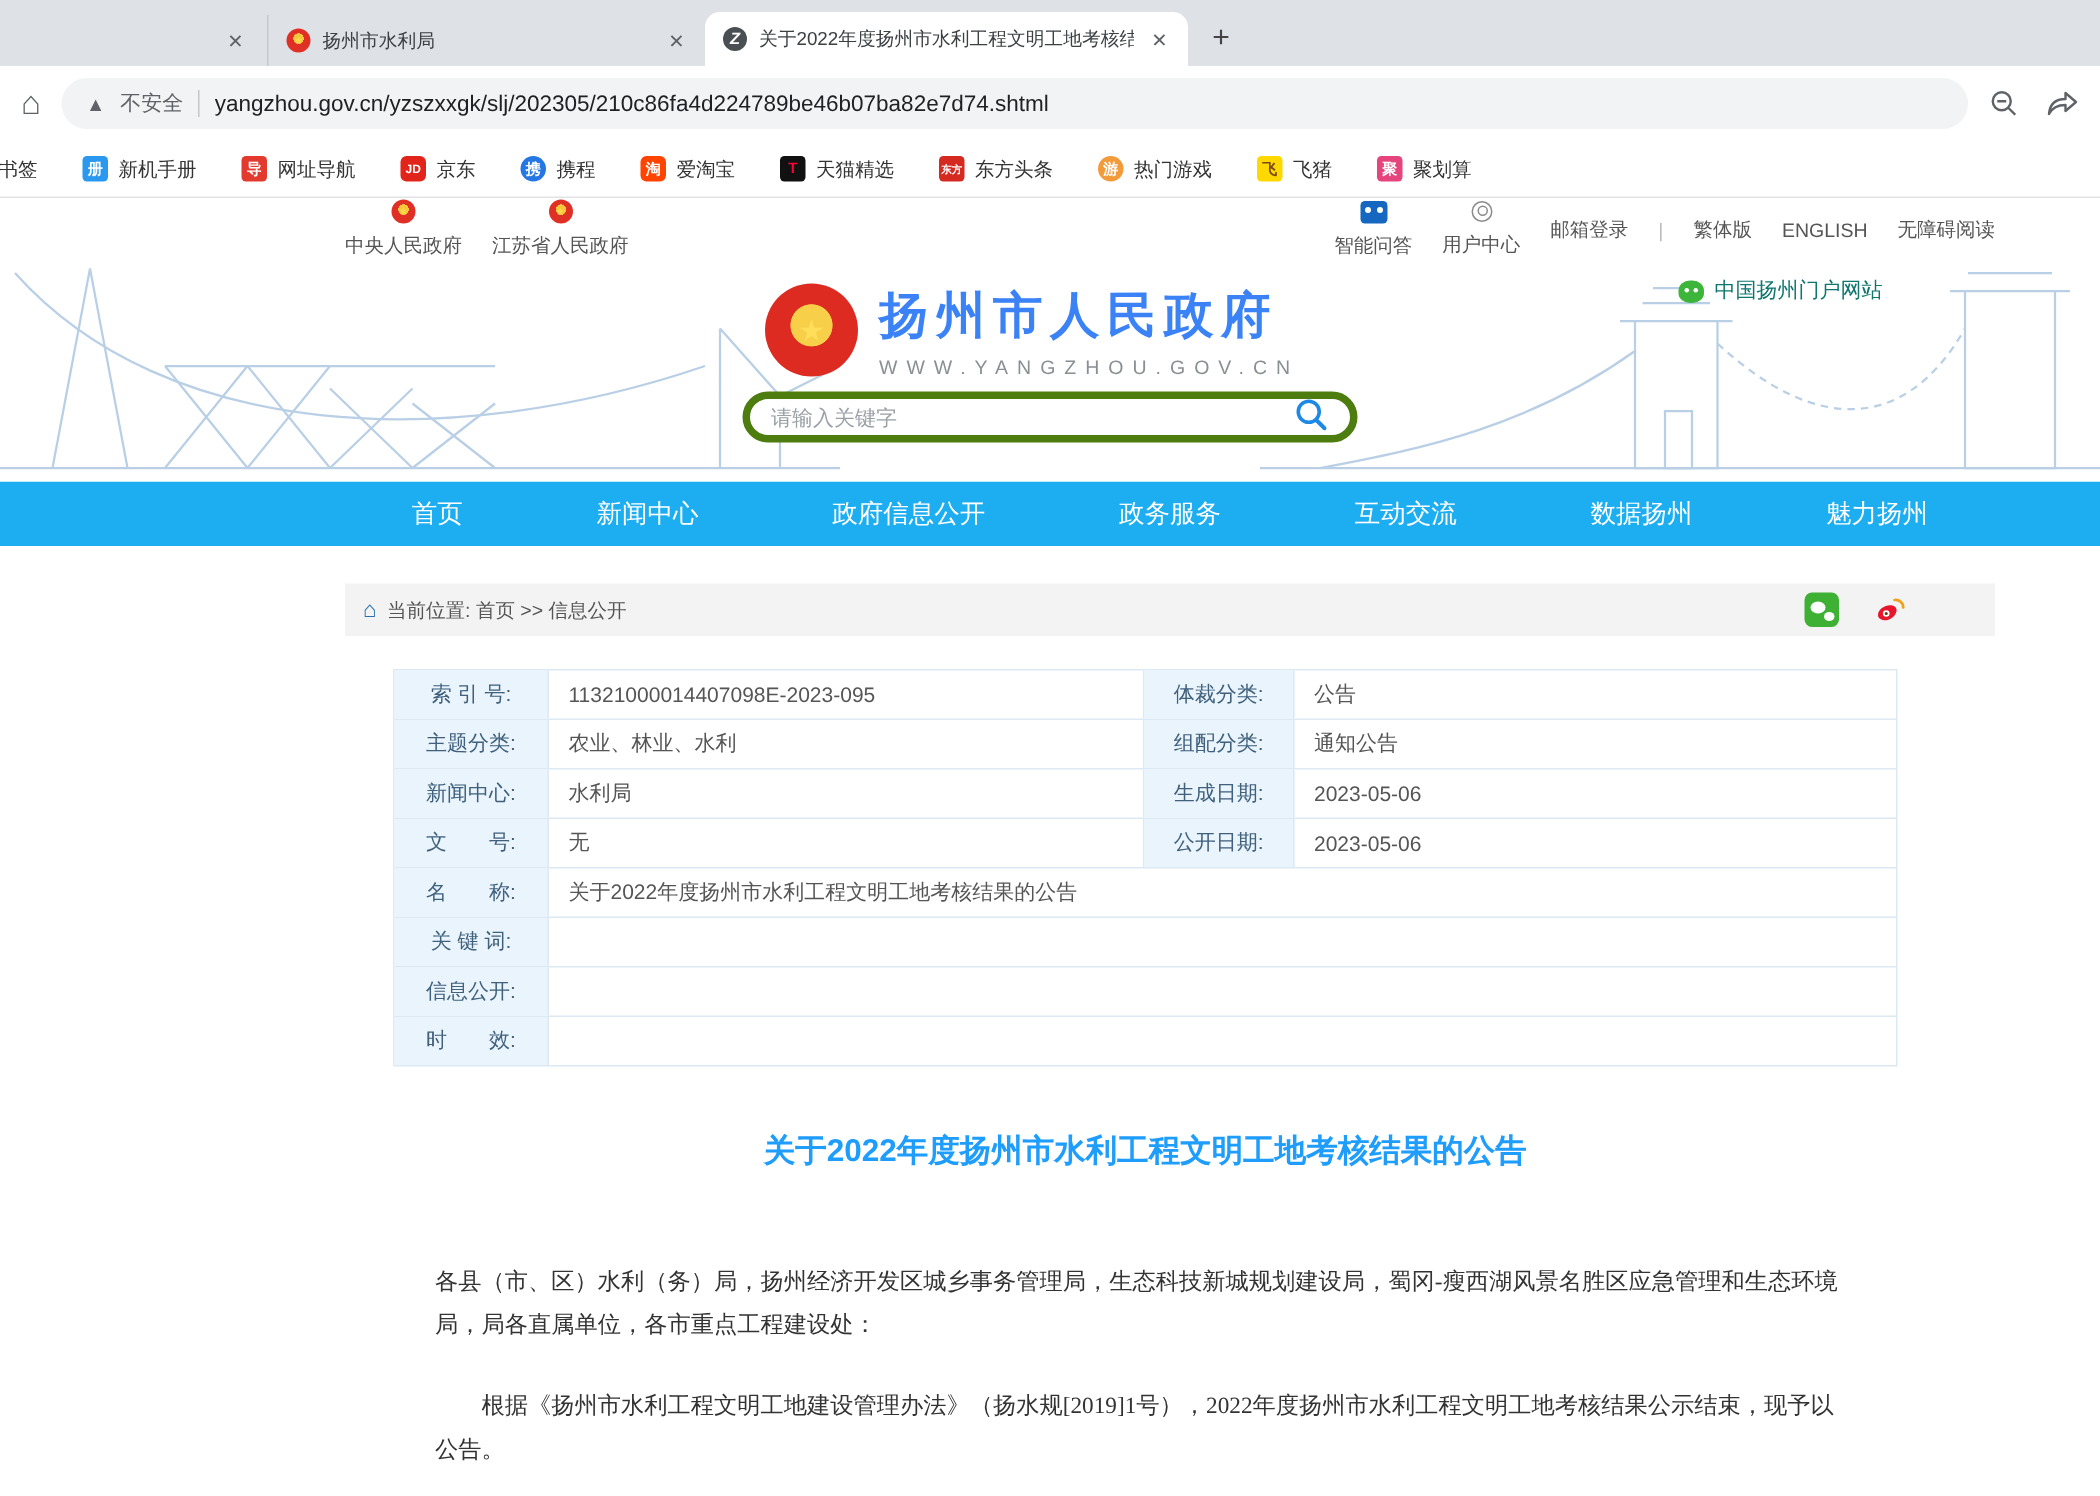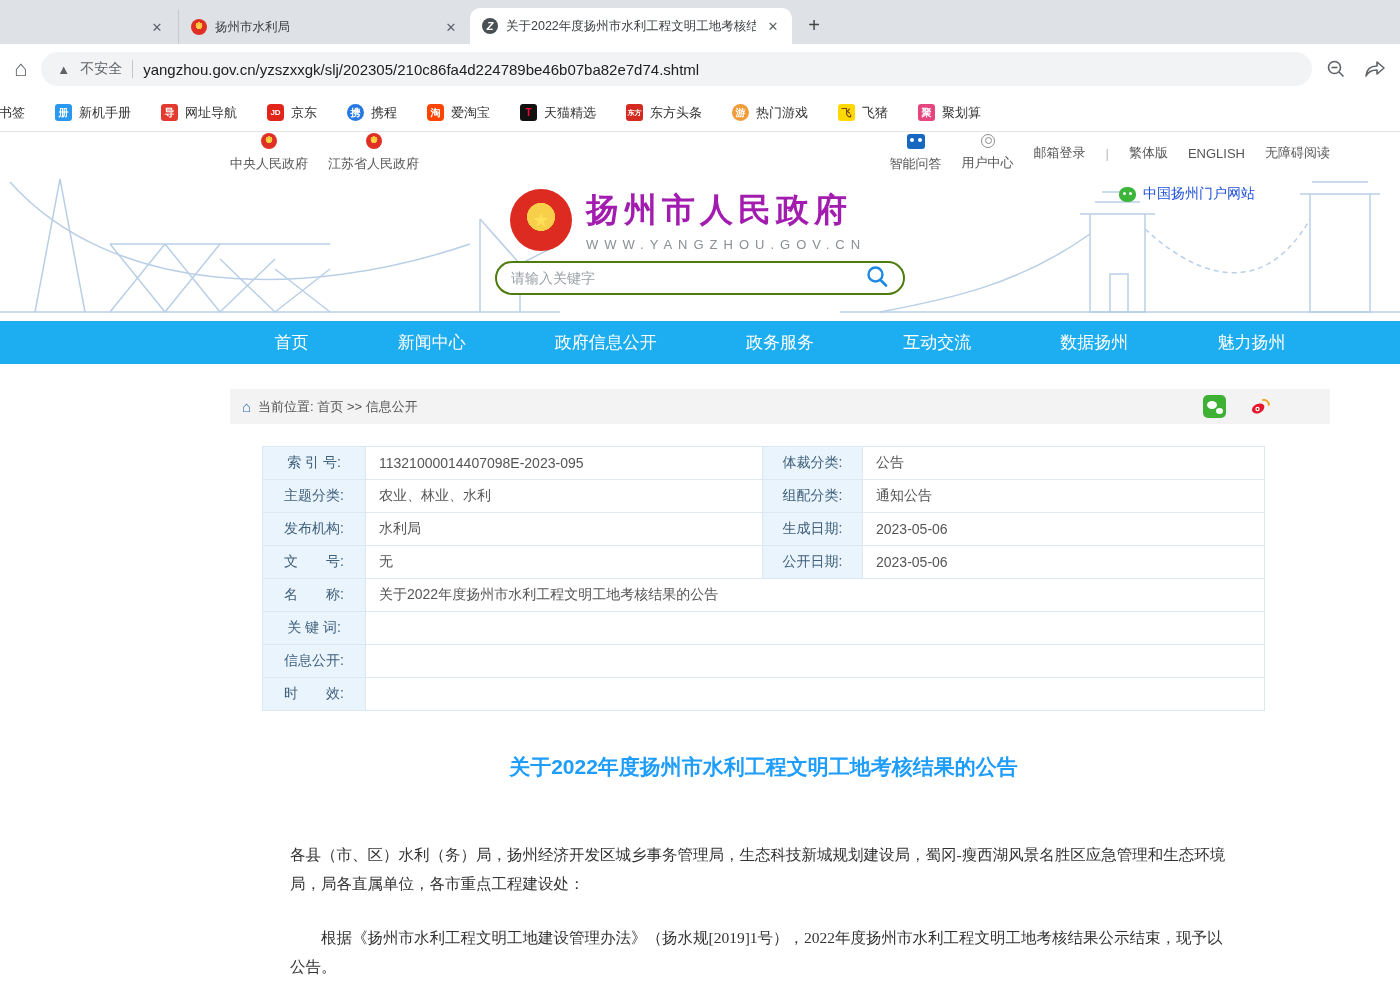--- a/index.html
+++ b/index.html
@@ -71,29 +71,29 @@
   
   .banner { position:relative; height:147px; background:#fff; overflow:hidden; }
   .banner-art { position:absolute; bottom:0; pointer-events:none; }
   .banner-art.left { left:0; }
   .banner-art.right { right:0; }
   .logo-wrap { position:absolute; left:50%; transform:translateX(-50%); top:14px; width:380px;
     display:flex; gap:14px; align-items:center; }
   .logo-emblem { width:62px; height:62px; border-radius:50%;
     background:radial-gradient(circle at 50% 45%, #f7cf49 0 30%, #dd2b22 31% 100%);
     display:flex; align-items:center; justify-content:center; color:#ffde59; font-size:20px; }
-  .site-name { color:#a21caf; font-size:33px; font-weight:bold; letter-spacing:5px; white-space:nowrap; }
+  .site-name { color:#3b82f6; font-size:33px; font-weight:bold; letter-spacing:5px; white-space:nowrap; }
   .site-url  { color:#8a8f94; font-size:13px; letter-spacing:6px; margin-top:4px; }
   .portal { position:absolute; right:145px; top:11px; display:flex; align-items:center; gap:7px;
-    color:#1d4ed8; font-size:14px; }
+    color:#0f766e; font-size:14px; }
   .wechat-dot { width:17px; height:15px; background:#3cb53a; border-radius:45%; position:relative; }
   .wechat-dot:before { content:""; position:absolute; left:4px; top:5px; width:3px; height:3px;
     border-radius:50%; background:#fff; box-shadow:6px 0 0 #fff; }
   .search-wrap { position:absolute; left:50%; transform:translateX(-50%); top:87px; width:410px;
-    height:34px; background:#fff; border:2px solid #4d7c0f; border-radius:17px; display:flex;
+    height:34px; background:#fff; border:5px solid #4d7c0f; border-radius:17px; display:flex;
     align-items:center; padding:0 14px; }
   .search-wrap input { flex:1; border:none; outline:none; font-size:14px; color:#333; background:transparent; }
   .search-wrap input::placeholder { color:#9aa0a6; }
 
   
   .navbar { height:43px; background:#1daef2; }
   .nav-inner { width:1100px; margin-left:230px; height:100%; display:flex;
     justify-content:space-around; align-items:center; }
   .nav-item { color:#fff; font-size:17px; cursor:pointer; white-space:nowrap; }
 
@@ -332,21 +332,21 @@
       <div class="tl">体裁分类:</div>
       <div class="tv">公告</div>
     </div>
     <div class="trow">
       <div class="tl">主题分类:</div>
       <div class="tv">农业、林业、水利</div>
       <div class="tl">组配分类:</div>
       <div class="tv">通知公告</div>
     </div>
     <div class="trow">
-      <div class="tl">发布机构:</div>
+      <div class="tl">新闻中心:</div>
       <div class="tv">水利局</div>
       <div class="tl">生成日期:</div>
       <div class="tv">2023-05-06</div>
     </div>
     <div class="trow">
       <div class="tl">文　　号:</div>
       <div class="tv">无</div>
       <div class="tl">公开日期:</div>
       <div class="tv">2023-05-06</div>
     </div>

